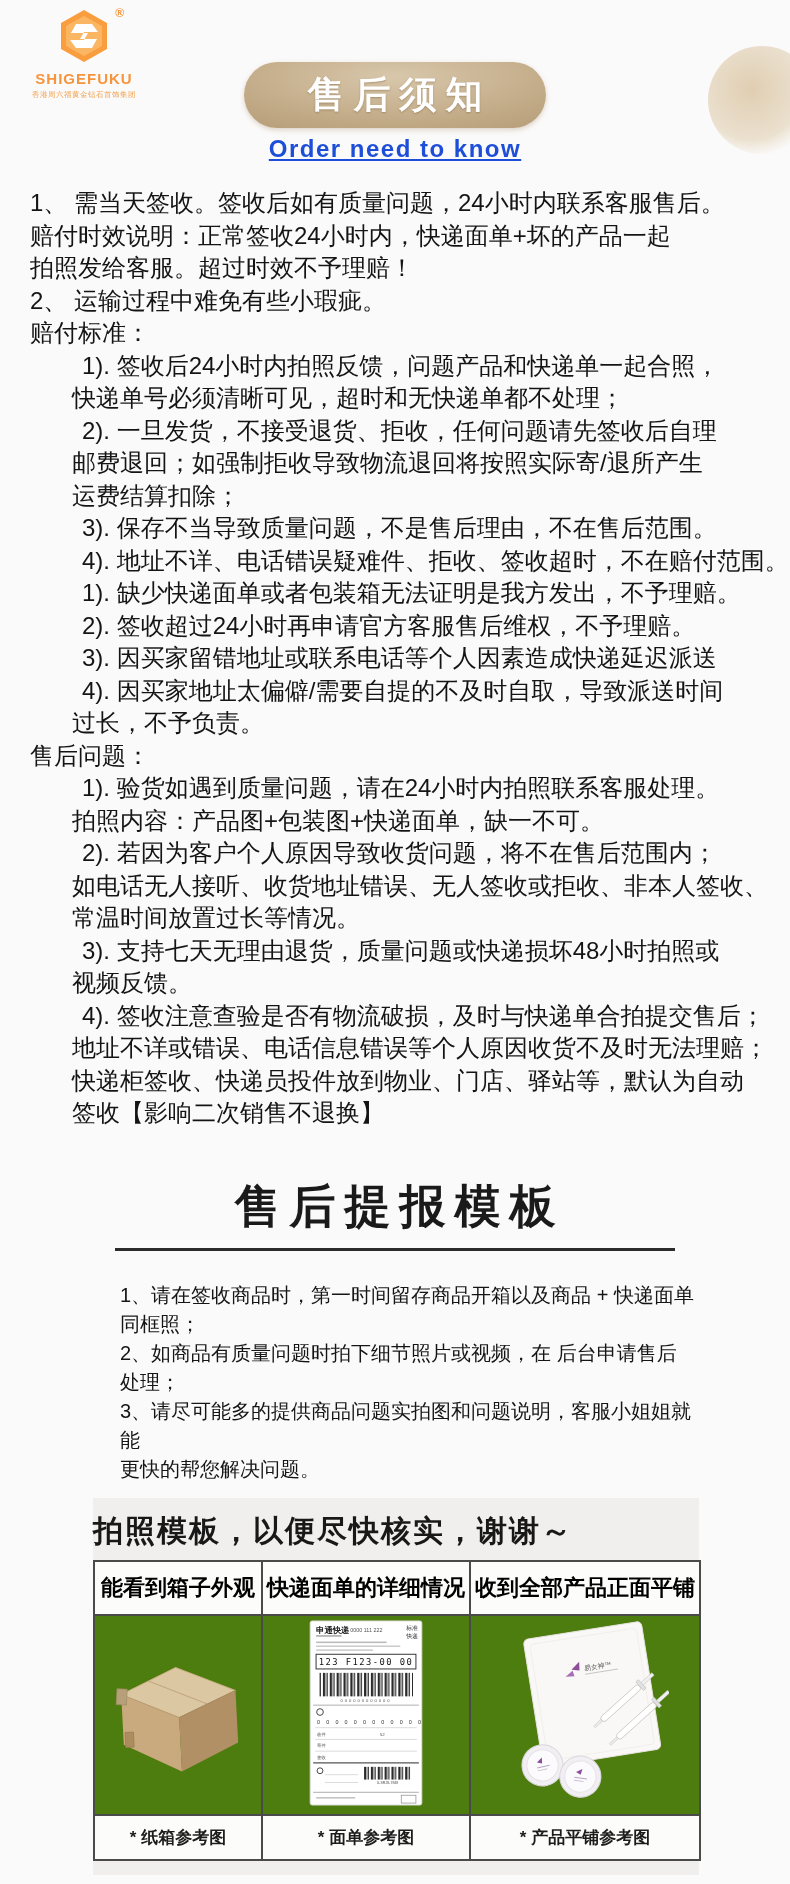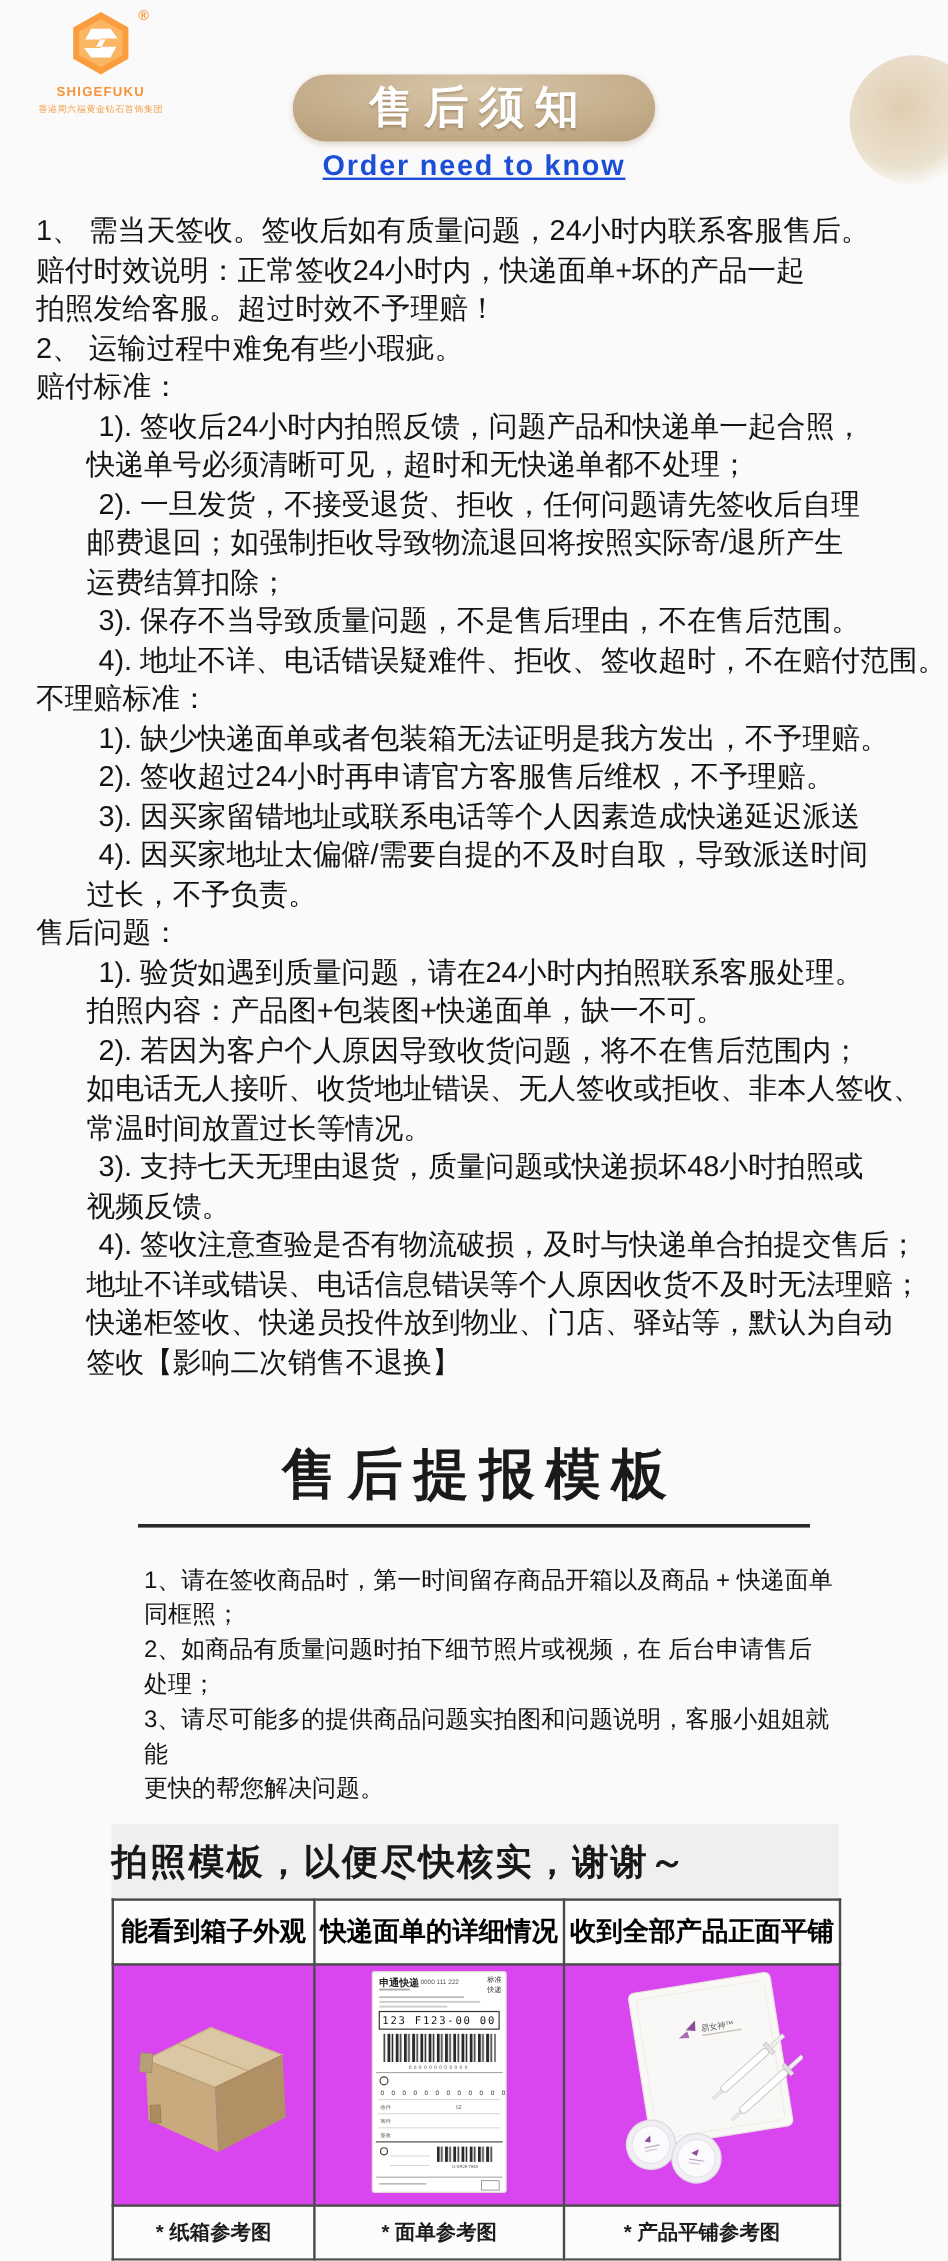--- a/index.html
+++ b/index.html
@@ -6,27 +6,27 @@
   html,body { background:#ffffff; }
   .page{
     position:relative; width:790px; height:1884px; margin:0 auto;
     background:#fbfafa; overflow:hidden;
     font-family:"Liberation Sans", sans-serif; color:#161616;
   }
   
   .brand{ position:absolute; top:8px; left:14px; width:140px; text-align:center; }
   .brand .logo-wrap{ position:relative; display:inline-block; }
   .brand .reg{ position:absolute; right:-14px; top:-2px; font-size:12px; color:#f6953c; font-weight:bold;}
-  .brand-name{ font-size:11px; font-weight:bold; color:#f6953c; letter-spacing:1px; margin-top:2px;}
+  .brand-name{ font-size:15px; font-weight:bold; color:#f6953c; letter-spacing:1px; margin-top:2px;}
   .brand-tagline{ font-size:7.5px; color:#f2a14e; margin-top:3px; letter-spacing:.5px; white-space:nowrap;}
   
   .deco{ position:absolute; right:-26px; top:46px; width:108px; height:108px; border-radius:50%;
     background:radial-gradient(circle at 40% 40%, #dbc6a5 0%, #e8dcc7 55%, rgba(251,250,250,0) 74%); opacity:.85;}
   
-  .banner{ width:302px; height:56px; margin:62px auto 0; border-radius:999px;
+  .banner{ width:302px; height:66px; margin:62px auto 0; border-radius:999px;
     background:radial-gradient(120% 150% at 50% 22%, #d8c7ab 0%, #c0a884 48%, #a68c69 100%);
     display:flex; align-items:center; justify-content:center;
     box-shadow:0 2px 5px rgba(160,135,100,.35);}
   .banner span{ color:#ffffff; font-size:37px; font-weight:bold; letter-spacing:9px; text-indent:9px;
     text-shadow:0 1px 2px rgba(120,95,60,.45);}
   .subtitle{ text-align:center; margin-top:7px; font-size:24px; font-weight:bold; color:#1d4ed8; letter-spacing:1.5px;text-decoration:underline;}
   
   .notice{ margin-top:24px; padding:0 22px; font-size:24px; line-height:32.5px; font-weight:500; color:#141414;}
   .nline{ white-space:nowrap; }
   .nline.i0{ padding-left:8px; }
@@ -36,21 +36,21 @@
   .template-title{ margin-top:50px; text-align:center; font-size:46px; line-height:54px; font-weight:600;
     color:#1a1a1a; letter-spacing:9px; text-indent:9px;font-family:Liberation Serif, serif;}
   .divider{ width:560px; height:3px; background:#2b2b2b; margin:14px auto 0;}
   .instructions{ margin-top:30px; padding-left:120px; padding-right:80px; font-size:20px; line-height:29px; font-weight:500; color:#151515;}
   
   .photo-box{ width:606px; margin:14px 0 0 93px; background:#f1efee; padding:16px 0 14px;}
   .photo-title{ text-align:left; font-size:30px; line-height:34px; font-weight:bold; color:#181818; letter-spacing:2px;}
   table.photo{ border-collapse:collapse; margin:12px auto 0; background:#fcfcfb;}
   table.photo th, table.photo td{ border:2px solid #4a4a4a; text-align:center; vertical-align:middle;}
   table.photo th{ font-size:22px; font-weight:bold; color:#000000; padding:11px 4px; white-space:nowrap;}
-  table.photo td.img-cell{ width:178px; height:192px; padding:4px; background:#d946ef;}
+  table.photo td.img-cell{ width:178px; height:192px; padding:4px; background:#4d7c0f;}
   table.photo td.cap-cell{ font-size:17px; font-weight:bold; color:#1c1c1c; padding:10px 2px;}
   .col-narrow{ width:158px; }
 </style>
 </head>
 <body>
 
 <div class="page">
 
   <div class="brand">
     <span class="logo-wrap">
@@ -78,21 +78,20 @@
       <div class="nline i0">拍照发给客服。超过时效不予理赔！</div>
       <div class="nline i0">2、 运输过程中难免有些小瑕疵。</div>
       <div class="nline i0">赔付标准：</div>
       <div class="nline i2">1). 签收后24小时内拍照反馈，问题产品和快递单一起合照，</div>
       <div class="nline i1">快递单号必须清晰可见，超时和无快递单都不处理；</div>
       <div class="nline i2">2). 一旦发货，不接受退货、拒收，任何问题请先签收后自理</div>
       <div class="nline i1">邮费退回；如强制拒收导致物流退回将按照实际寄/退所产生</div>
       <div class="nline i1">运费结算扣除；</div>
       <div class="nline i2">3). 保存不当导致质量问题，不是售后理由，不在售后范围。</div>
       <div class="nline i2">4). 地址不详、电话错误疑难件、拒收、签收超时，不在赔付范围。</div>
-      <div class="nline i0">不理赔标准：</div>
       <div class="nline i2">1). 缺少快递面单或者包装箱无法证明是我方发出，不予理赔。</div>
       <div class="nline i2">2). 签收超过24小时再申请官方客服售后维权，不予理赔。</div>
       <div class="nline i2">3). 因买家留错地址或联系电话等个人因素造成快递延迟派送</div>
       <div class="nline i2">4). 因买家地址太偏僻/需要自提的不及时自取，导致派送时间</div>
       <div class="nline i1">过长，不予负责。</div>
       <div class="nline i0">售后问题：</div>
       <div class="nline i2">1). 验货如遇到质量问题，请在24小时内拍照联系客服处理。</div>
       <div class="nline i1">拍照内容：产品图+包装图+快递面单，缺一不可。</div>
       <div class="nline i2">2). 若因为客户个人原因导致收货问题，将不在售后范围内；</div>
       <div class="nline i1">如电话无人接听、收货地址错误、无人签收或拒收、非本人签收、</div>

